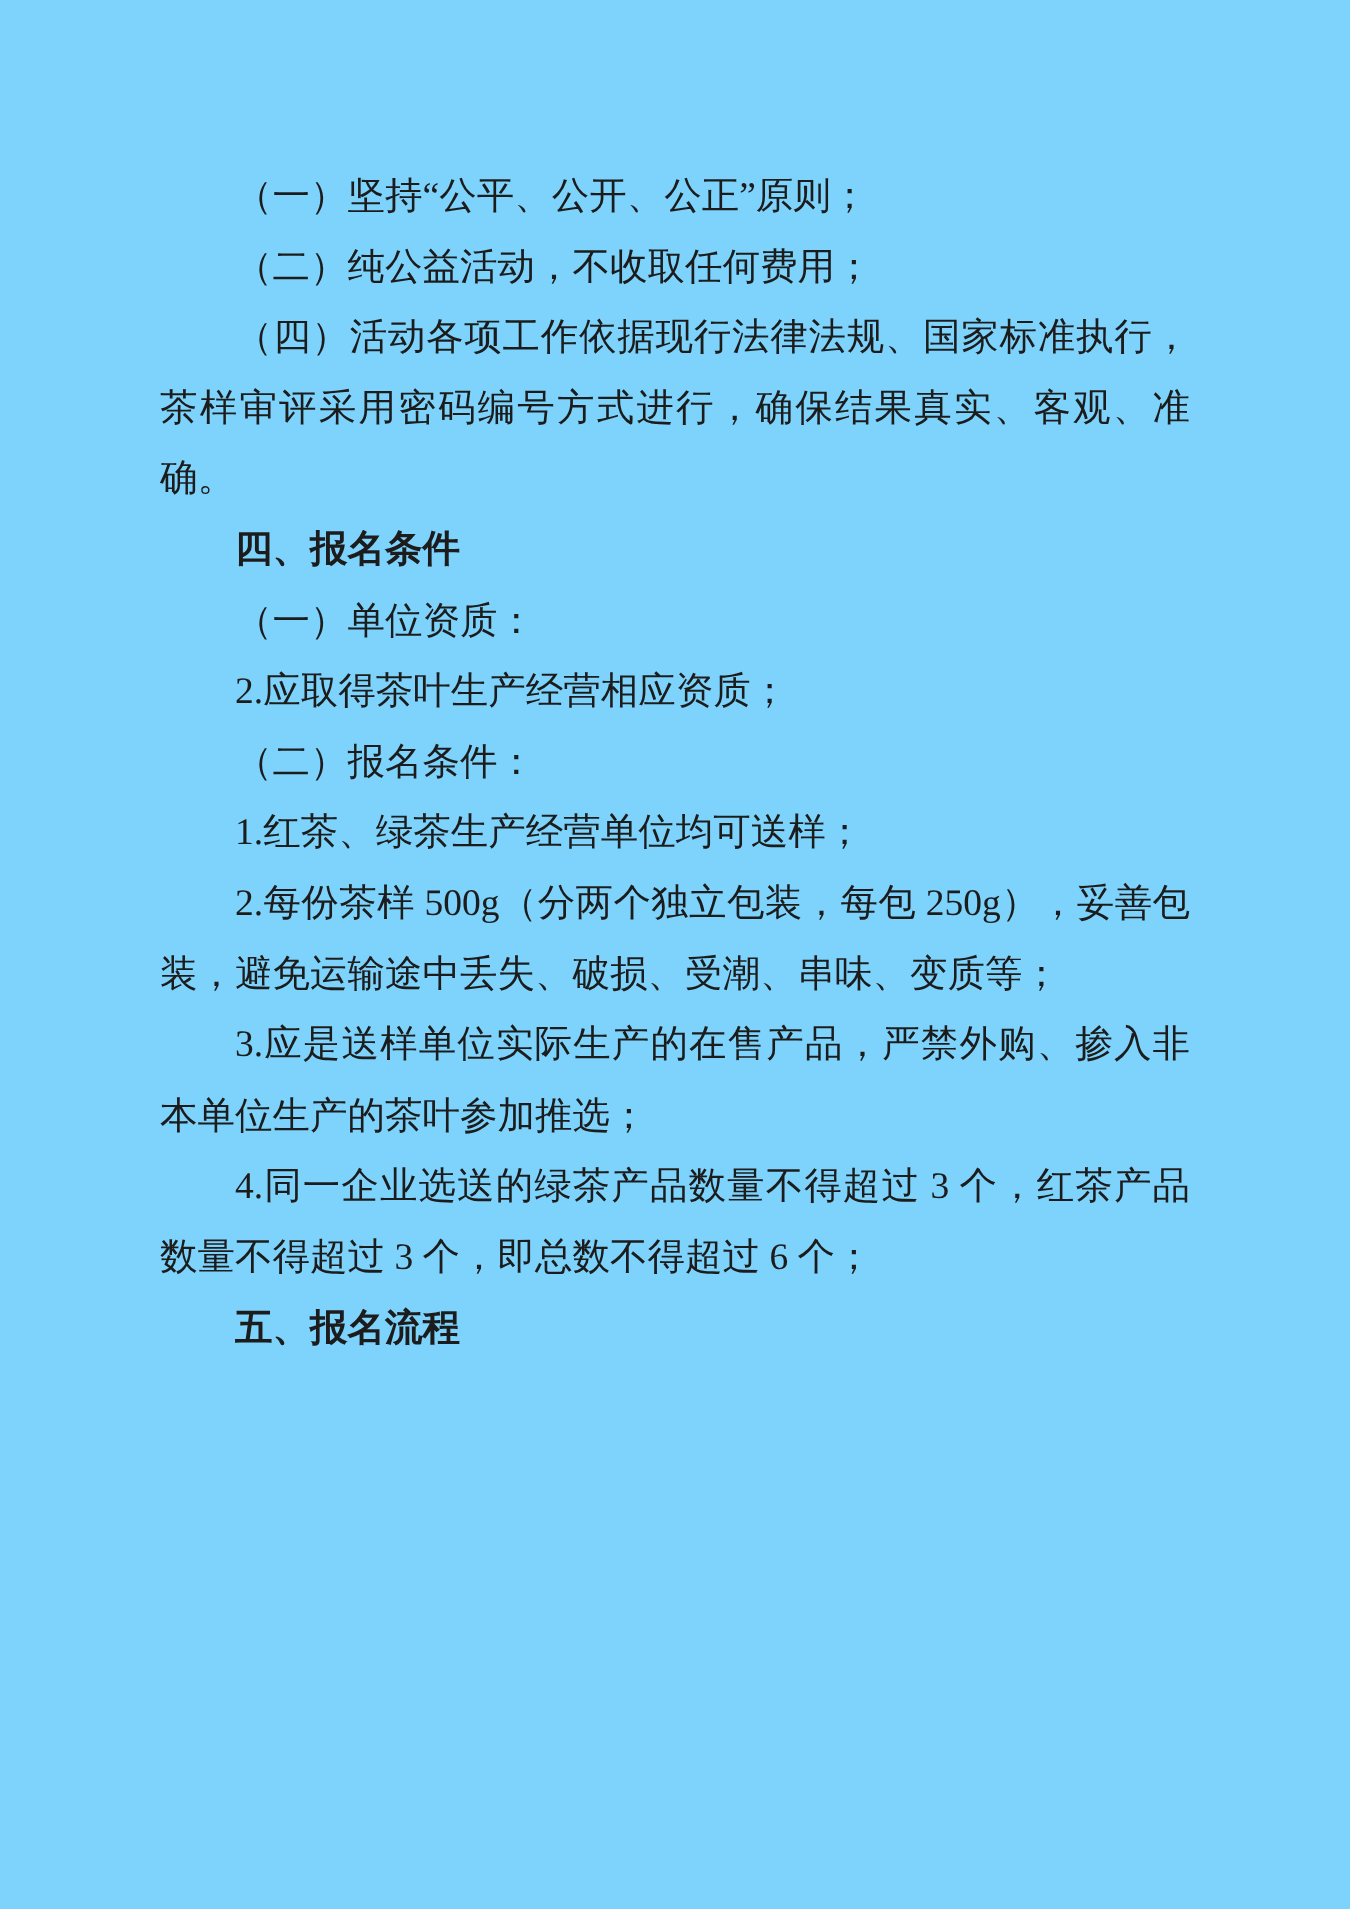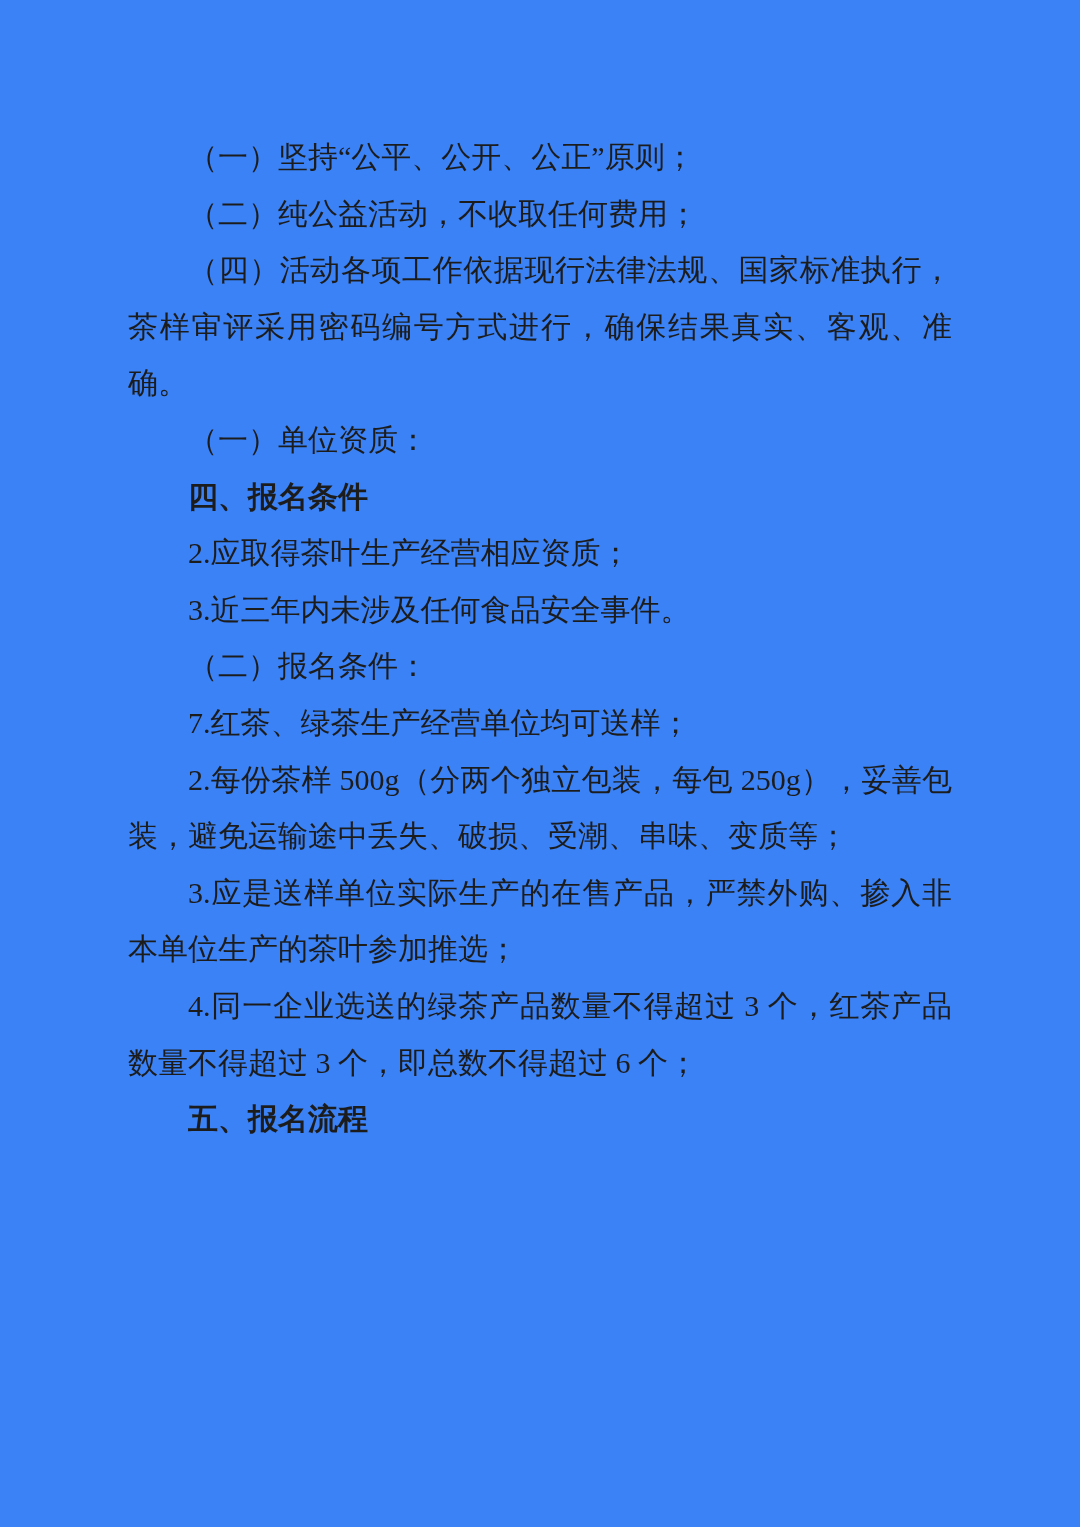--- a/index.html
+++ b/index.html
@@ -1,21 +1,21 @@
 <!DOCTYPE html>
 <html><head>
 <meta charset="utf-8">
 <style>
   * { margin: 0; padding: 0; box-sizing: border-box; }
   html, body { background: #ffffff; }
   .page {
     position: relative;
     width: 1080px;
     height: 1527px;
-    background: #3b82f6;
+    background: #7dd3fc;
     overflow: hidden;
     font-family: "Liberation Serif", "DejaVu Serif", serif;
     color: #1c1c1c;
   }
   .doc-body {
     position: absolute;
     left: 128px;
     top: 129px;
     width: 824px;
     font-size: 30px;
@@ -36,32 +36,31 @@
 <div class="page">
   <div class="doc-body">
 
     <p class="para">（一）坚持“公平、公开、公正”原则；</p>
 
     <p class="para"><span>（二）</span><span class="bold">纯公益活动，不收取任何费用；</span></p>
 
 
     <p class="para">（四）活动各项工作依据现行法律法规、国家标准执行，茶样审评采用密码编号方式进行，确保结果真实、客观、准确。</p>
 
+    <p class="para heading">四、报名条件</p>
+
     <p class="para">（一）单位资质：</p>
-
-    <p class="para heading">四、报名条件</p>
 
 
     <p class="para">2.应取得茶叶生产经营相应资质；</p>
 
-    <p class="para">3.近三年内未涉及任何食品安全事件。</p>
 
     <p class="para">（二）报名条件：</p>
 
-    <p class="para">7.红茶、绿茶生产经营单位均可送样；</p>
+    <p class="para">1.红茶、绿茶生产经营单位均可送样；</p>
 
     <p class="para">2.每份茶样 500g（分两个独立包装，每包 250g），妥善包装，避免运输途中丢失、破损、受潮、串味、变质等；</p>
 
     <p class="para">3.应是送样单位实际生产的在售产品，严禁外购、掺入非本单位生产的茶叶参加推选；</p>
 
     <p class="para">4.同一企业选送的绿茶产品数量不得超过 3 个，红茶产品数量不得超过 3 个，即总数不得超过 6 个；</p>
 
 
     <p class="para heading">五、报名流程</p>
 

